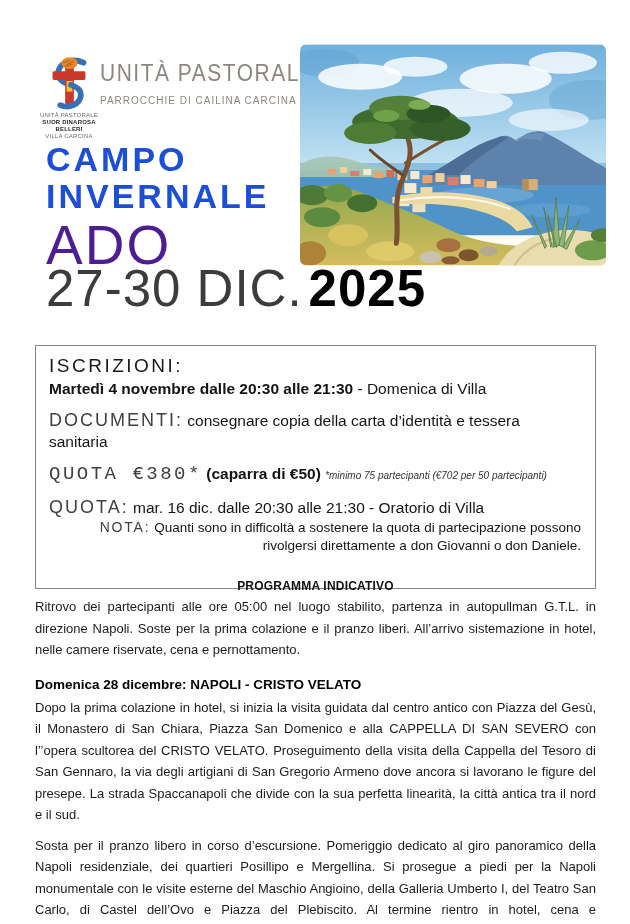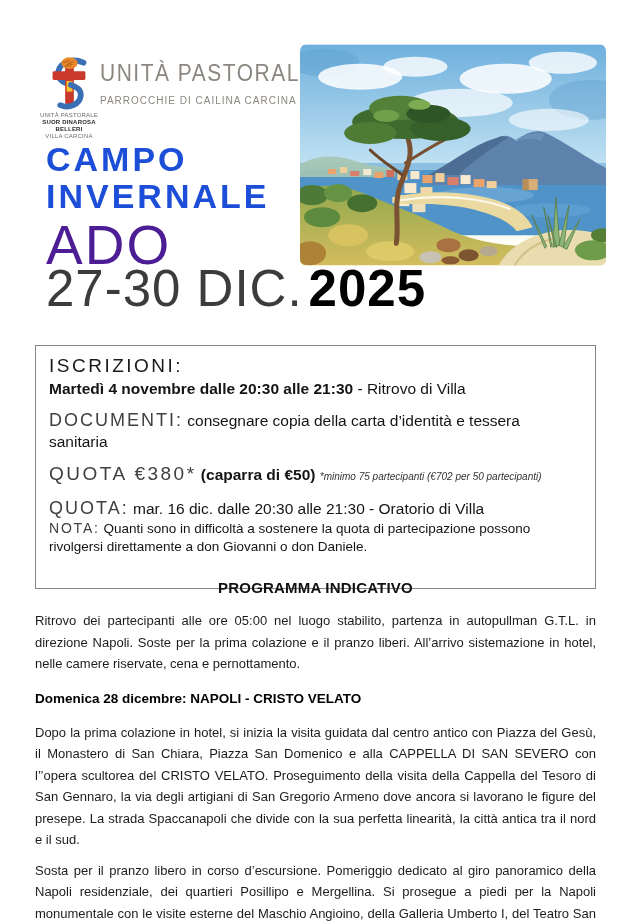--- a/index.html
+++ b/index.html
@@ -36,33 +36,33 @@
   .hl-date .year { font-weight: 700; color: #000000; margin-left: 6px; }
 
   
   .info-box {
     position: absolute; left: 35px; top: 326px; width: 561px; height: 244px;
     border: 1.5px solid #858585; padding: 8px 14px 8px 13px;
     color: #111; font-size: 15.5px; margin-top: 19px;
   }
   .box-label { font-size: 19px; letter-spacing: 2.5px; font-weight: 400; color: #1a1a1a; line-height: 24px; }
   .box-label-inline { font-size: 18px; letter-spacing: 2px; font-weight: 400; color: #404040; }
-  .box-label-inline.lg { font-size: 19px; letter-spacing: 2.5px; }
+  .box-label-inline.lg { font-size: 19px; letter-spacing: 2.5px; font-family: Liberation Mono, monospace; }
   .box-label-inline.xs { font-size: 14px; letter-spacing: 1.8px; }
   .box-text { font-size: 15.5px; line-height: 21px; color: #141414; }
   .box-text strong { font-weight: bold; }
   .mt { margin-top: 11px; }
   .small-note { font-size: 10px; font-style: italic; font-weight: 400; color: #333; }
-  .nota { font-size: 13.5px; line-height: 17.5px; margin-top: 1px; }
+  .nota { font-size: 13.5px; line-height: 17.5px; margin-top: 1px; text-align: right; }
 
   
   .program { position: absolute; left: 35px; top: 579px; width: 561px; color: #1c1c1c; }
-  .program-title { text-align: center; font-size: 15px; font-weight: 600; letter-spacing: .2px; color: #111; }
+  .program-title { text-align: center; font-size: 12px; font-weight: 600; letter-spacing: .2px; color: #111; }
   .day-heading { font-size: 13.5px; font-weight: bold; color: #000; margin-top: 15px; line-height: 18px; }
-  .day-par { font-size: 13px; line-height: 21.5px; text-align: justify; margin-top: 14px; }
+  .day-par { font-size: 13px; line-height: 21.5px; text-align: justify; margin-top: 3px; }
   .p2 { margin-top: 9px; }
 </style>
 </head>
 <body>
 
 <div class="page">
 
   <div class="logo-block">
     <svg width="58" height="58" viewBox="0 0 60 60" aria-hidden="true">
 
@@ -198,21 +198,21 @@
     <div class="hl-light">CAMPO</div>
     <div class="hl-light">INVERNALE</div>
     <div class="hl-ado">ADO</div>
   </div>
   <div class="hl-date">
     <span>27-30 DIC.</span><span class="year">2025</span>
   </div>
 
   <section class="info-box">
     <div class="box-label">ISCRIZIONI:</div>
-    <p class="box-text"><strong>Martedì 4 novembre dalle 20:30 alle 21:30</strong><span> - Ritrovo di Villa</span></p>
+    <p class="box-text"><strong>Martedì 4 novembre dalle 20:30 alle 21:30</strong><span> - Domenica di Villa</span></p>
 
     <p class="box-text mt"><span class="box-label-inline">DOCUMENTI:</span><span> consegnare copia della carta d’identità e tessera sanitaria</span></p>
 
     <p class="box-text mt"><span class="box-label-inline lg">QUOTA €380*</span><strong> (caparra di €50)</strong> <em class="small-note">*minimo 75 partecipanti (€702 per 50 partecipanti)</em></p>
 
     <p class="box-text mt"><span class="box-label-inline">QUOTA:</span><span> mar. 16 dic. dalle 20:30 alle 21:30 - Oratorio di Villa</span></p>
     <p class="box-text nota"><span class="box-label-inline xs">NOTA:</span><span> Quanti sono in difficoltà a sostenere la quota di partecipazione possono rivolgersi direttamente a don Giovanni o don Daniele.</span></p>
   </section>
 
   <section class="program">

